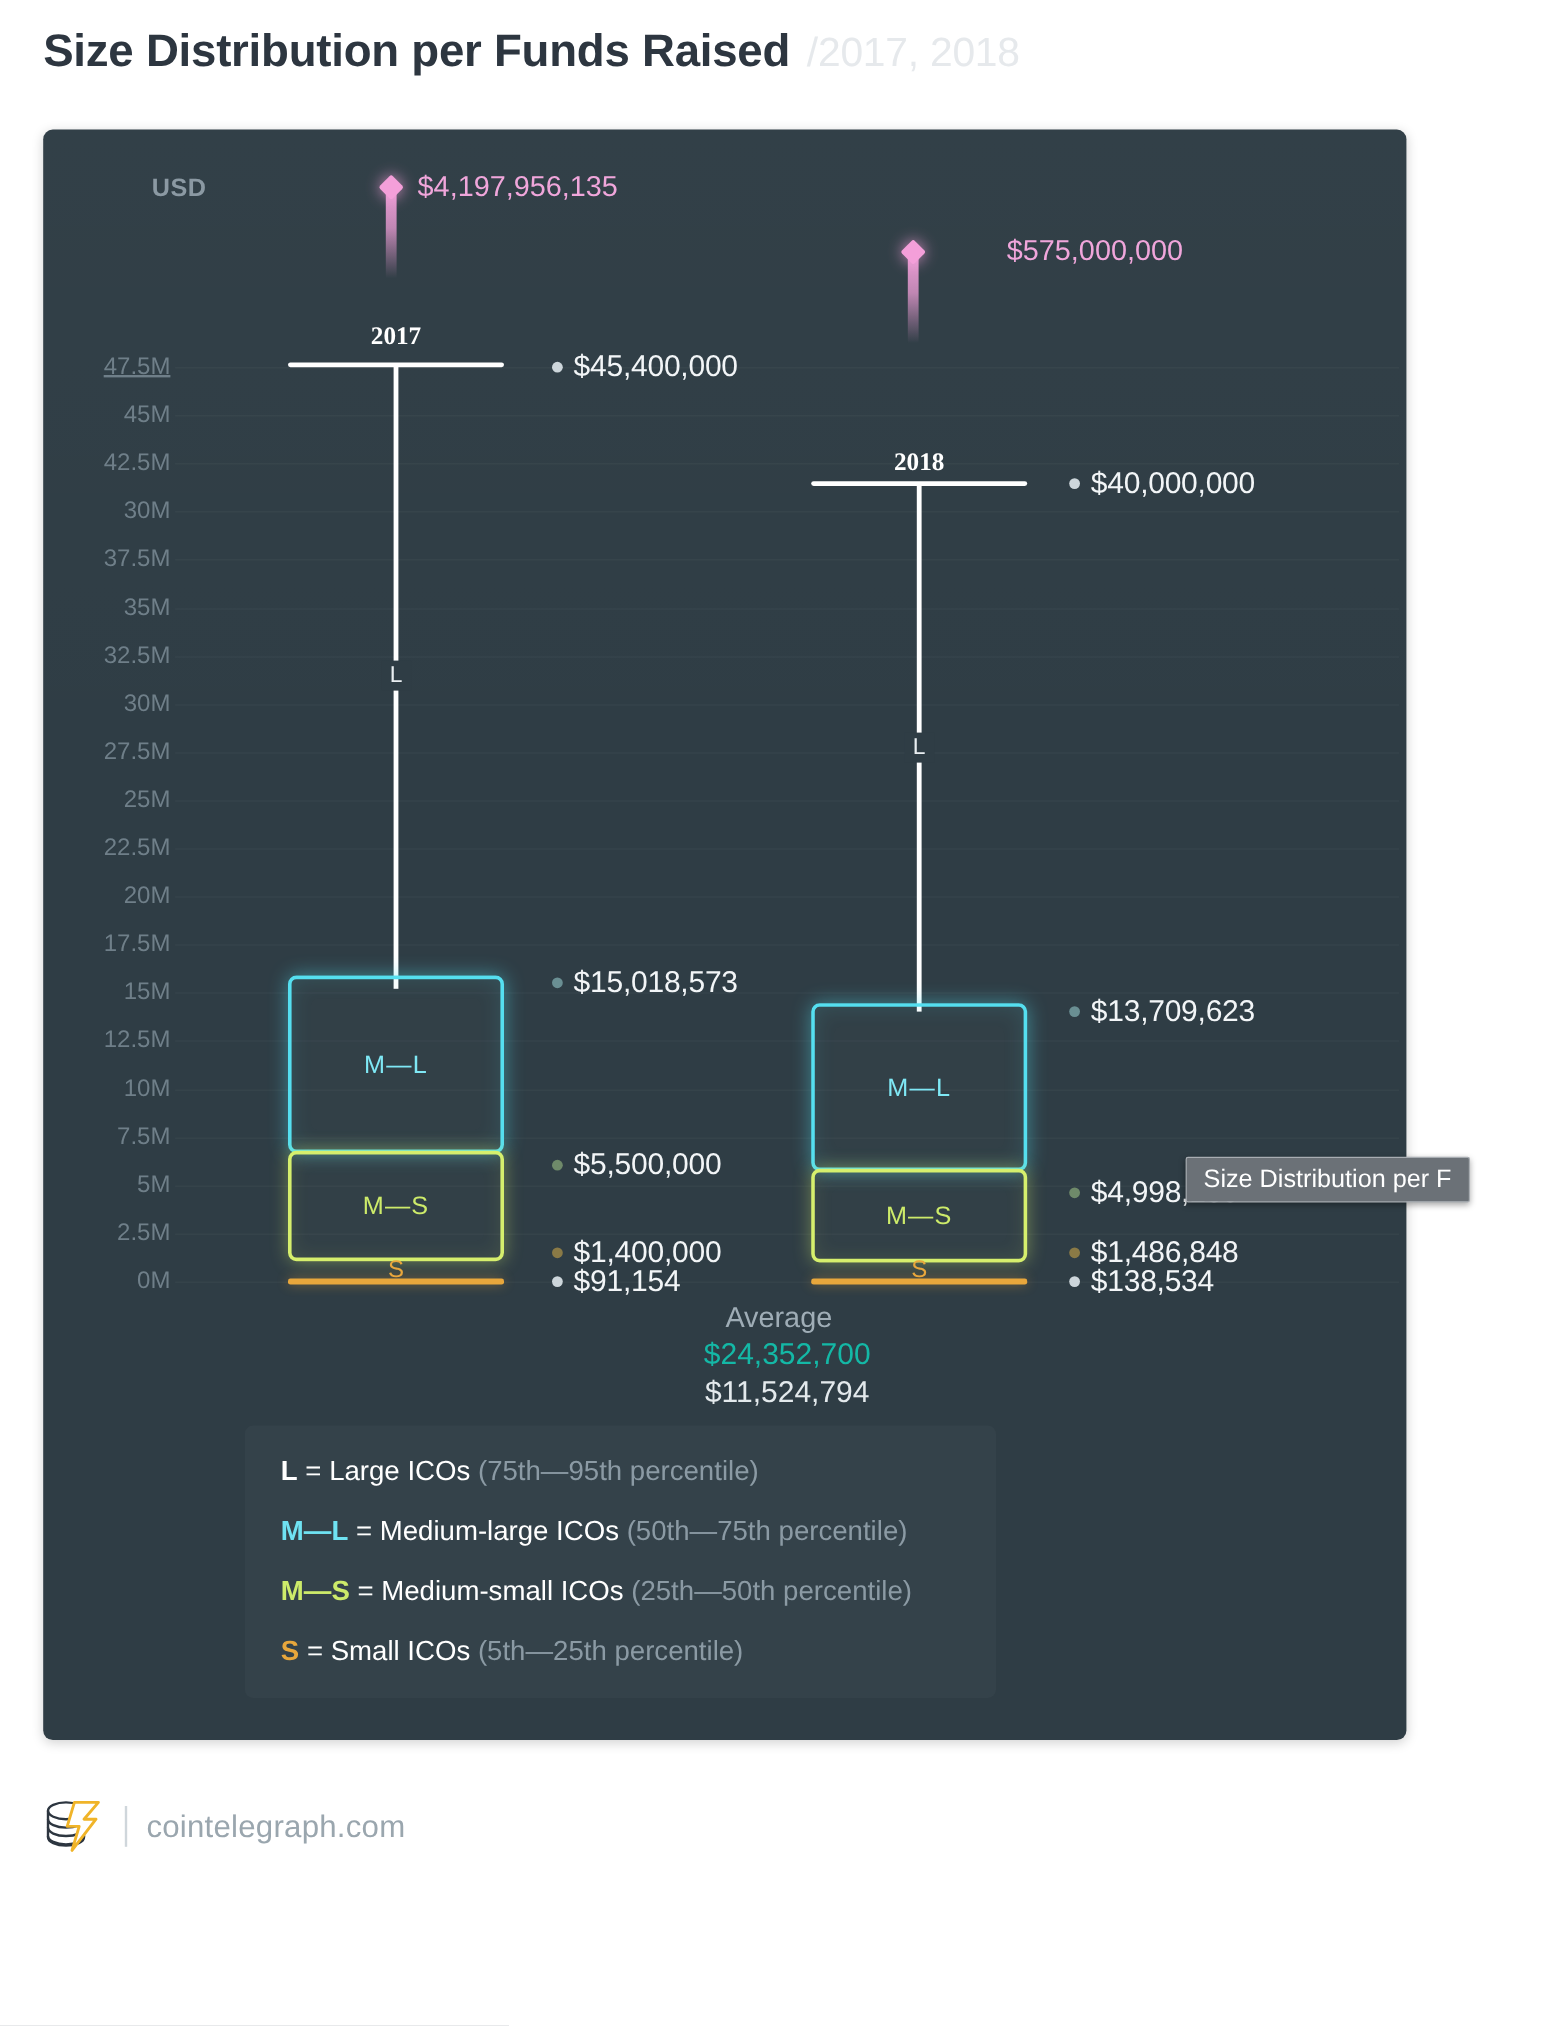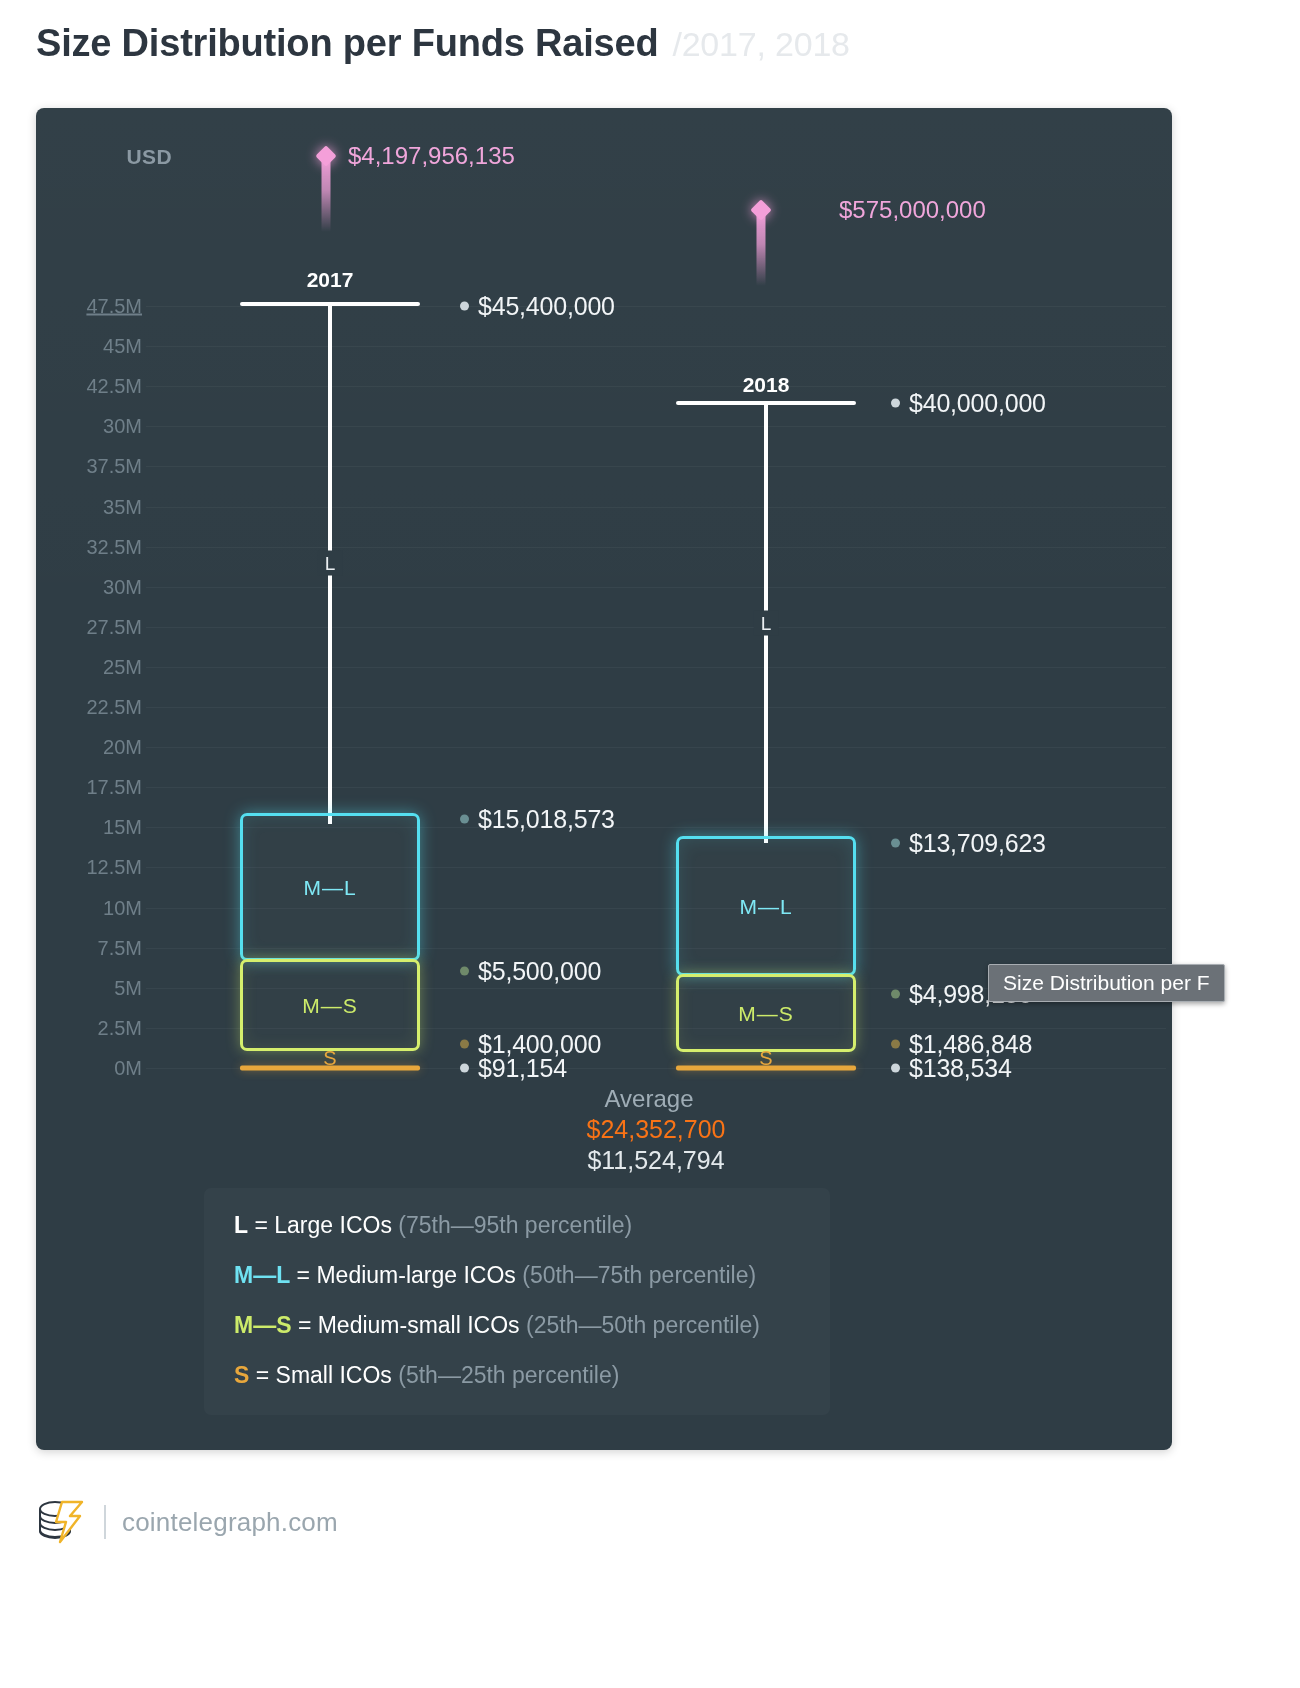--- a/index.html
+++ b/index.html
@@ -107,20 +107,21 @@
   .series { position: absolute; top: 0; height: 1342px; }
 
   .year-label {
     position: absolute;
     font-size: 21px;
     font-weight: bold;
     color: #ffffff;
     text-align: right;
     transform: translateX(-50%);
     white-space: nowrap;
+    font-family: Liberation Serif, serif;
   }
 
   .whisker-cap {
     position: absolute;
     height: 4px;
     background: #ffffff;
     border-radius: 2px;
     transform: translateY(-50%);
   }
   .whisker-stem {
@@ -243,21 +244,21 @@
     white-space: nowrap;
     padding-right: 14px;
   }
   .avg-dash {
     flex: 1;
     height: 0;
     border-top: 2px dashed rgba(255,255,255,0.17);
   }
   .avg-val {
     font-size: 25px;
-    color: #f97316;
+    color: #14b8a6;
     white-space: nowrap;
     padding: 0 16px;
   }
   .avg-val.second { color: #e3e9ec; }
 
   
   .legend {
     position: absolute;
     left: 168px;
     top: 1080px;

